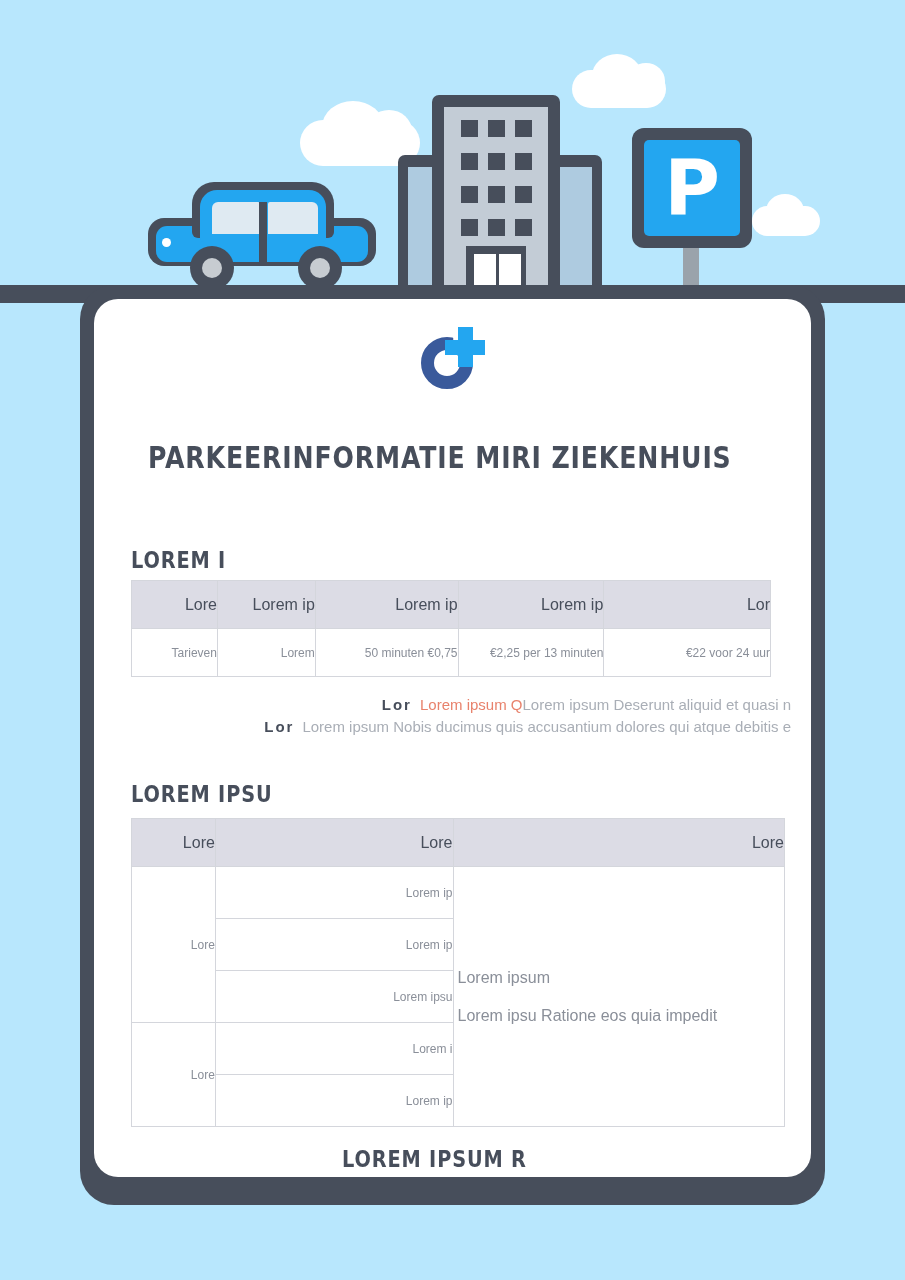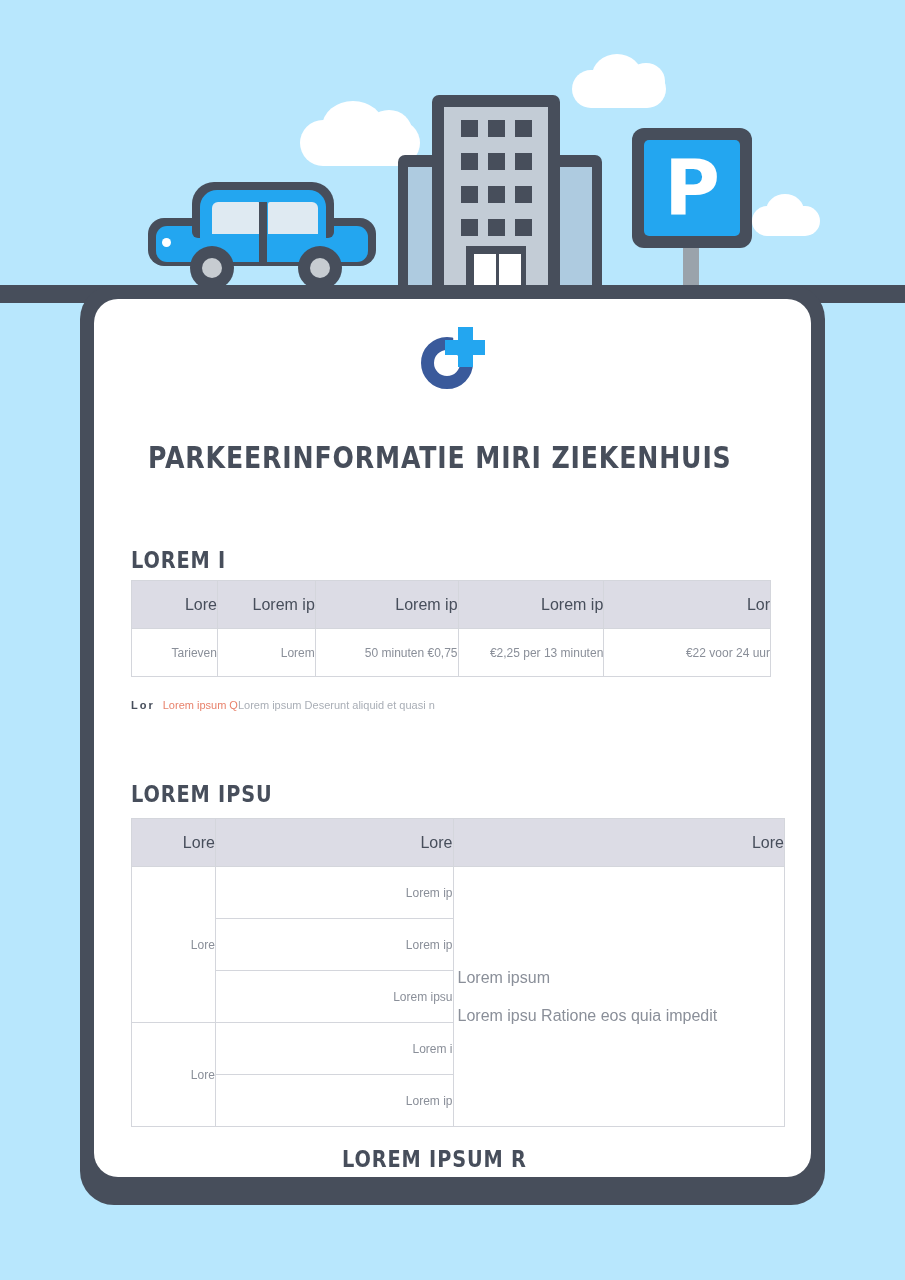--- a/index.html
+++ b/index.html
@@ -155,21 +155,21 @@
 
   #table-tarieven { left:131px; top:580px; width:640px; }
   #table-tarieven td { height:48px; }
 
   #table-info { left:131px; top:818px; width:654px; }
   #table-info td { height:52px; }
   #table-info td.tall { font-size:16px; text-align:left; padding-left:4px; line-height:38px; }
 
   
   #notes { position:absolute; left:131px; top:694px; width:660px; }
-  .note-row { font-size:11px; line-height:22px; color:#a9aeb6; white-space:nowrap; }
+  .note-row { font-size:15px; line-height:22px; color:#a9aeb6; white-space:nowrap;text-align:right; }
   .note-key { font-weight:bold; color:#474e5b; letter-spacing:2px; margin-right:8px; }
   .note-em  { color:#e8826c; }
 </style>
 </head>
 <body>
 
 <div id="page">
 
   <div id="illustration">
 
@@ -262,20 +262,23 @@
         <td>€2,25 per 13 minuten</td>
         <td>€22 voor 24 uur</td>
       </tr>
     </tbody>
   </table>
 
   <div id="notes">
     <div class="note-row">
       <span class="note-key">Lor</span><span class="note-em">Lorem ipsum Q</span><span>Lorem ipsum Deserunt aliquid et quasi n</span>
     </div>
+    <div class="note-row">
+      <span class="note-key">Lor</span><span>Lorem ipsum Nobis ducimus quis accusantium dolores qui atque debitis e</span>
+    </div>
   </div>
 
   <div class="heavy-title" id="section-2-title">Lorem ipsu</div>
 
   <table id="table-info">
     <thead>
       <tr>
         <th style="width:84px">Lore</th>
         <th style="width:238px">Lore</th>
         <th style="width:332px">Lore</th>

